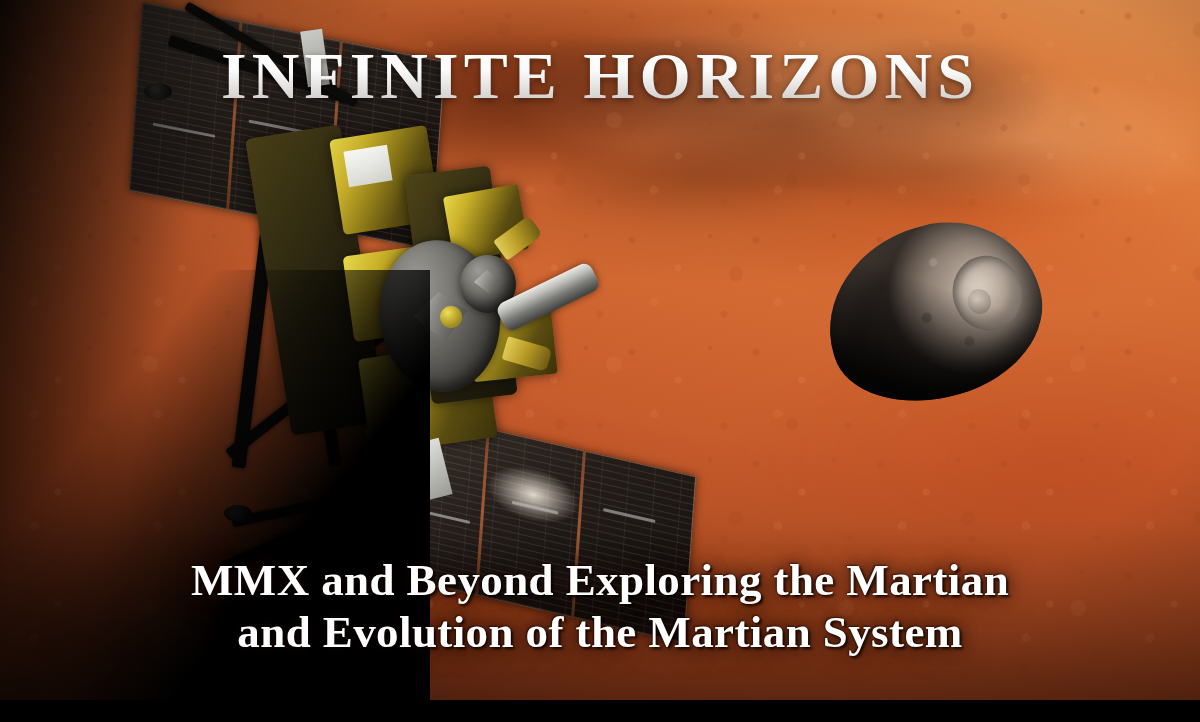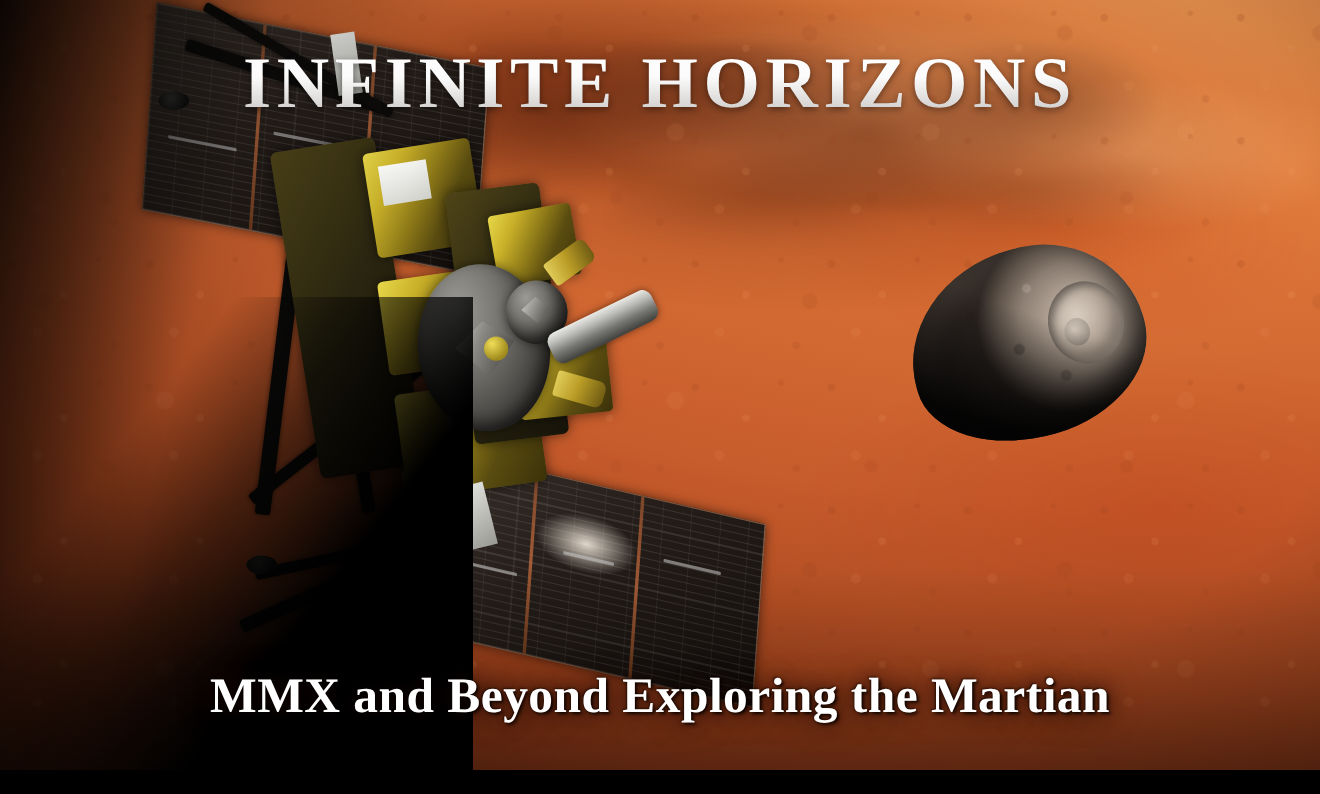--- a/index.html
+++ b/index.html
@@ -289,15 +289,16 @@
 
   <div class="terminator"></div>
   <div class="nightwedge"></div>
   <div class="limbdark"></div>
   <div class="vignette"></div>
 
   <div id="title">INFINITE HORIZONS</div>
 
   <div id="subtitle">
     <span class="l1">MMX and Beyond Exploring the Martian</span>
+    <span class="l2">and Evolution of the Martian System</span>
   </div>
 
 </div>
 
 </body></html>

